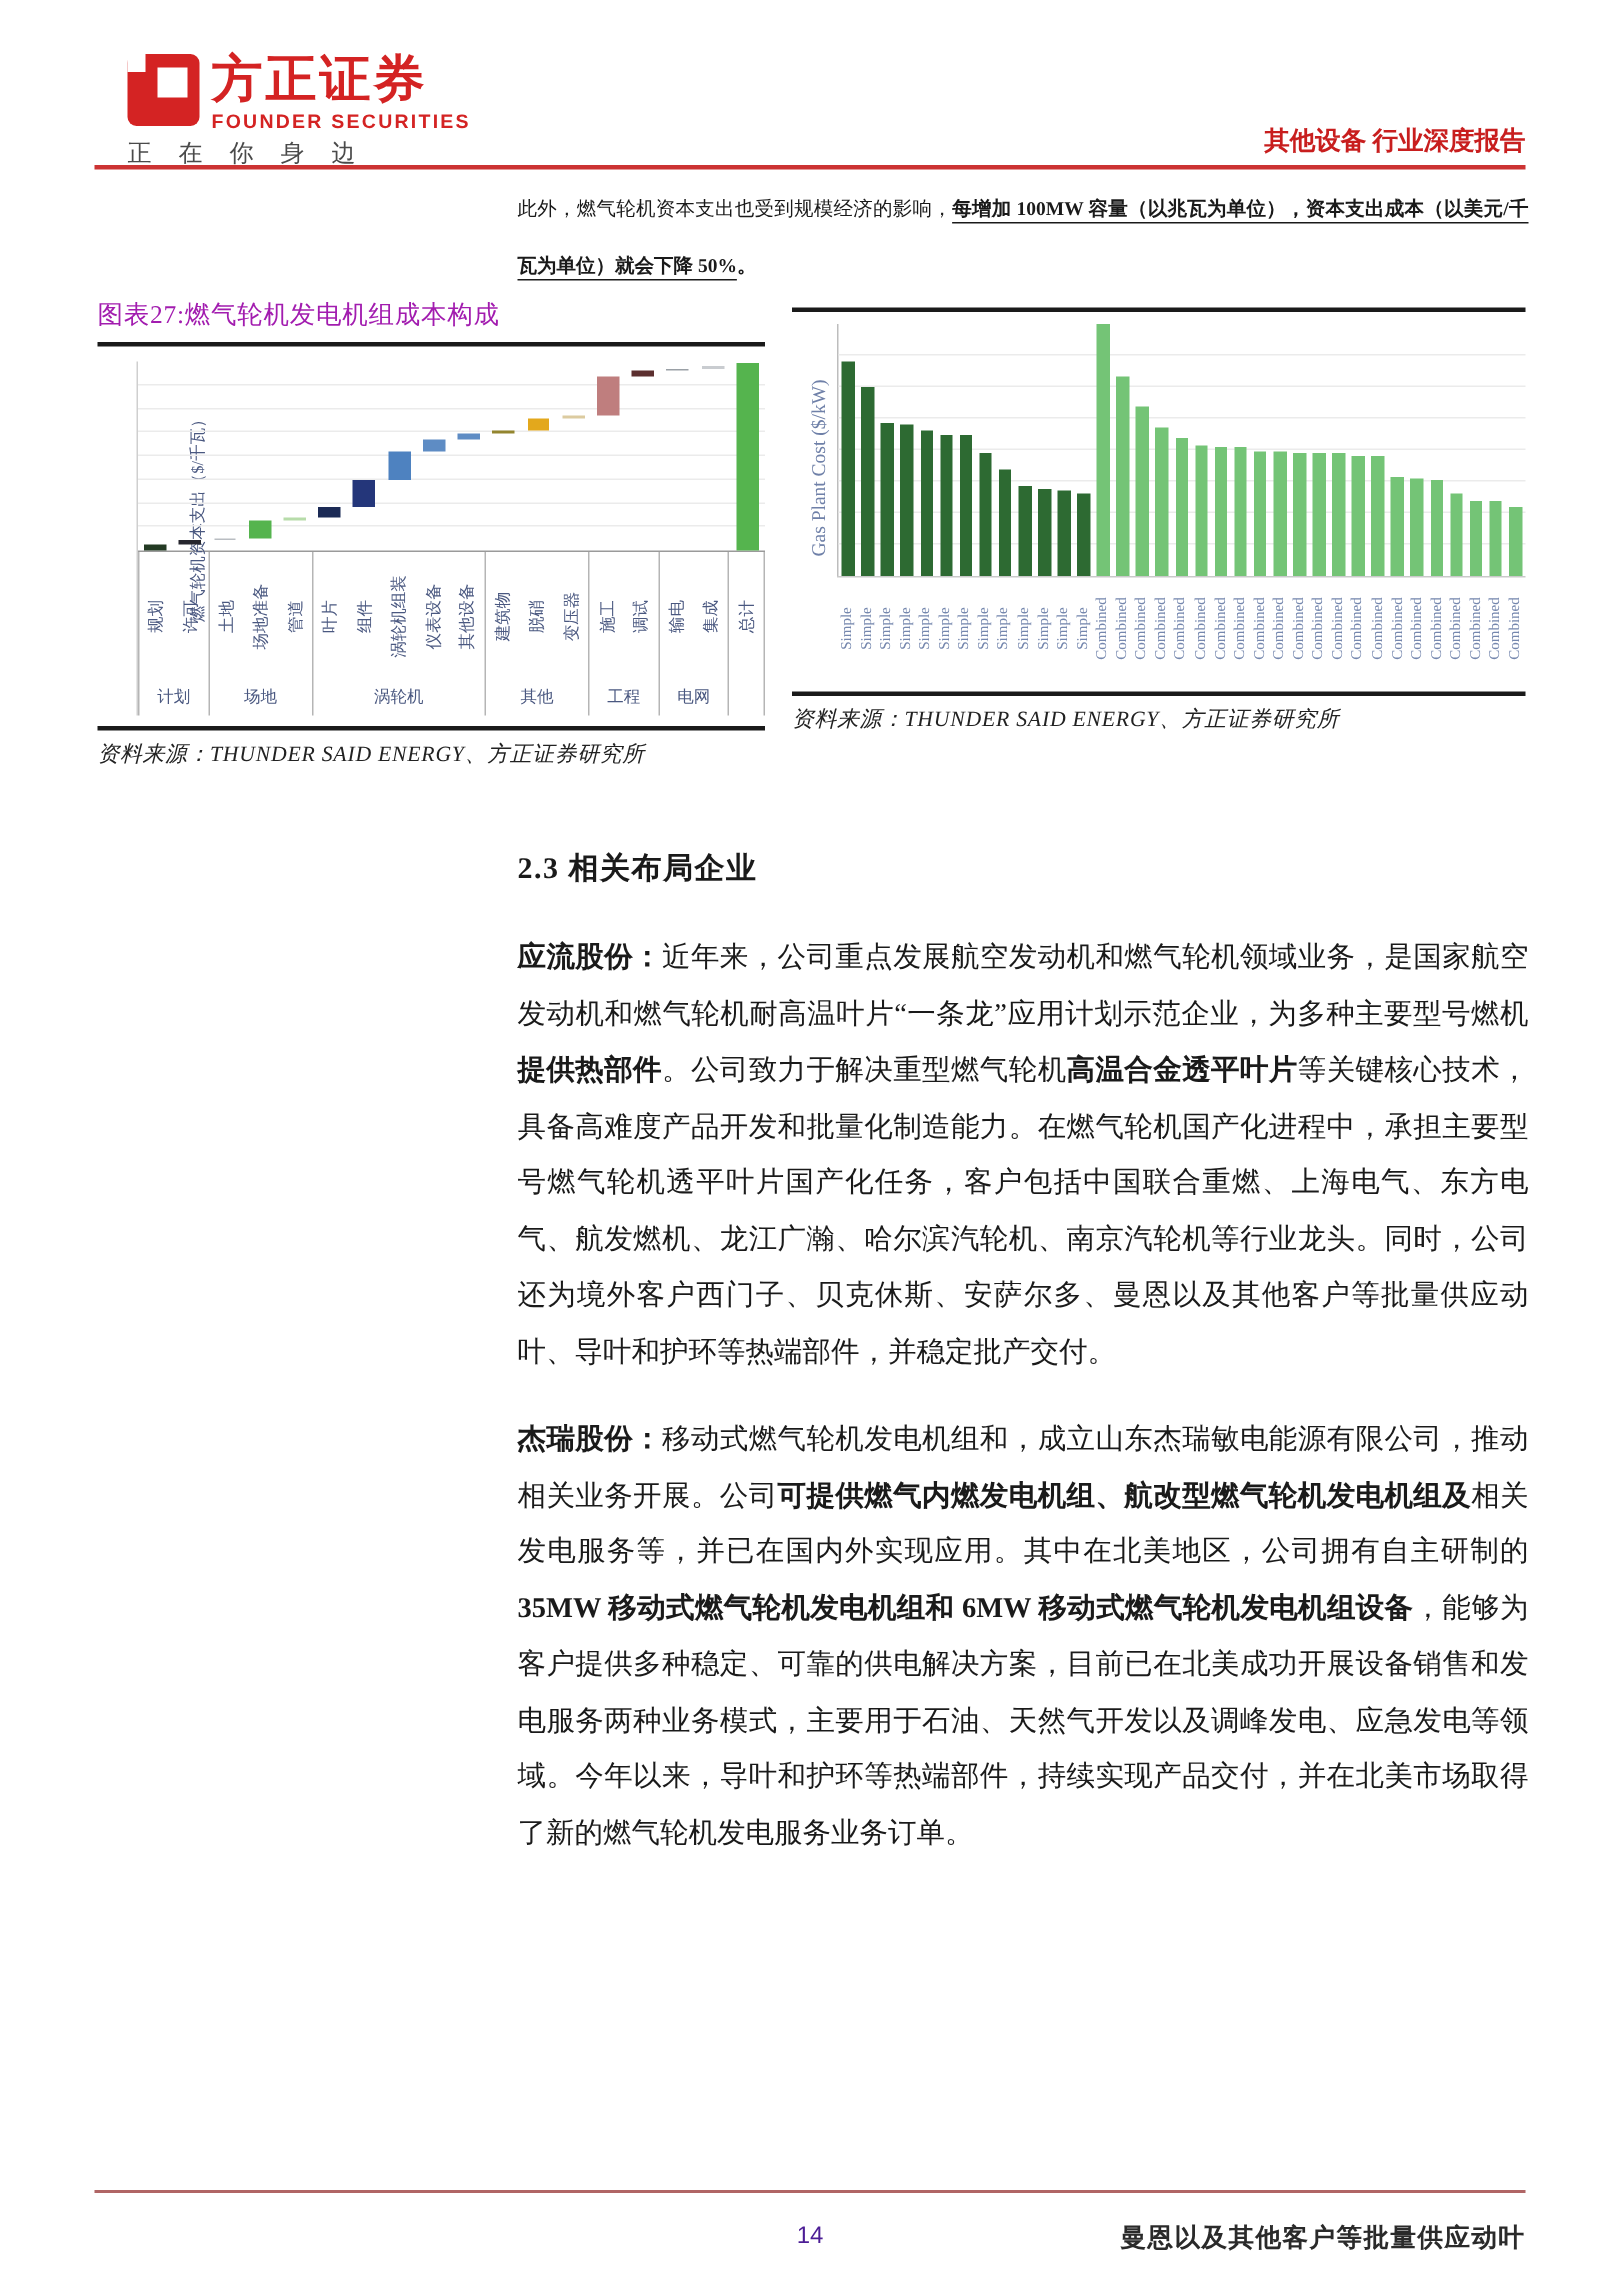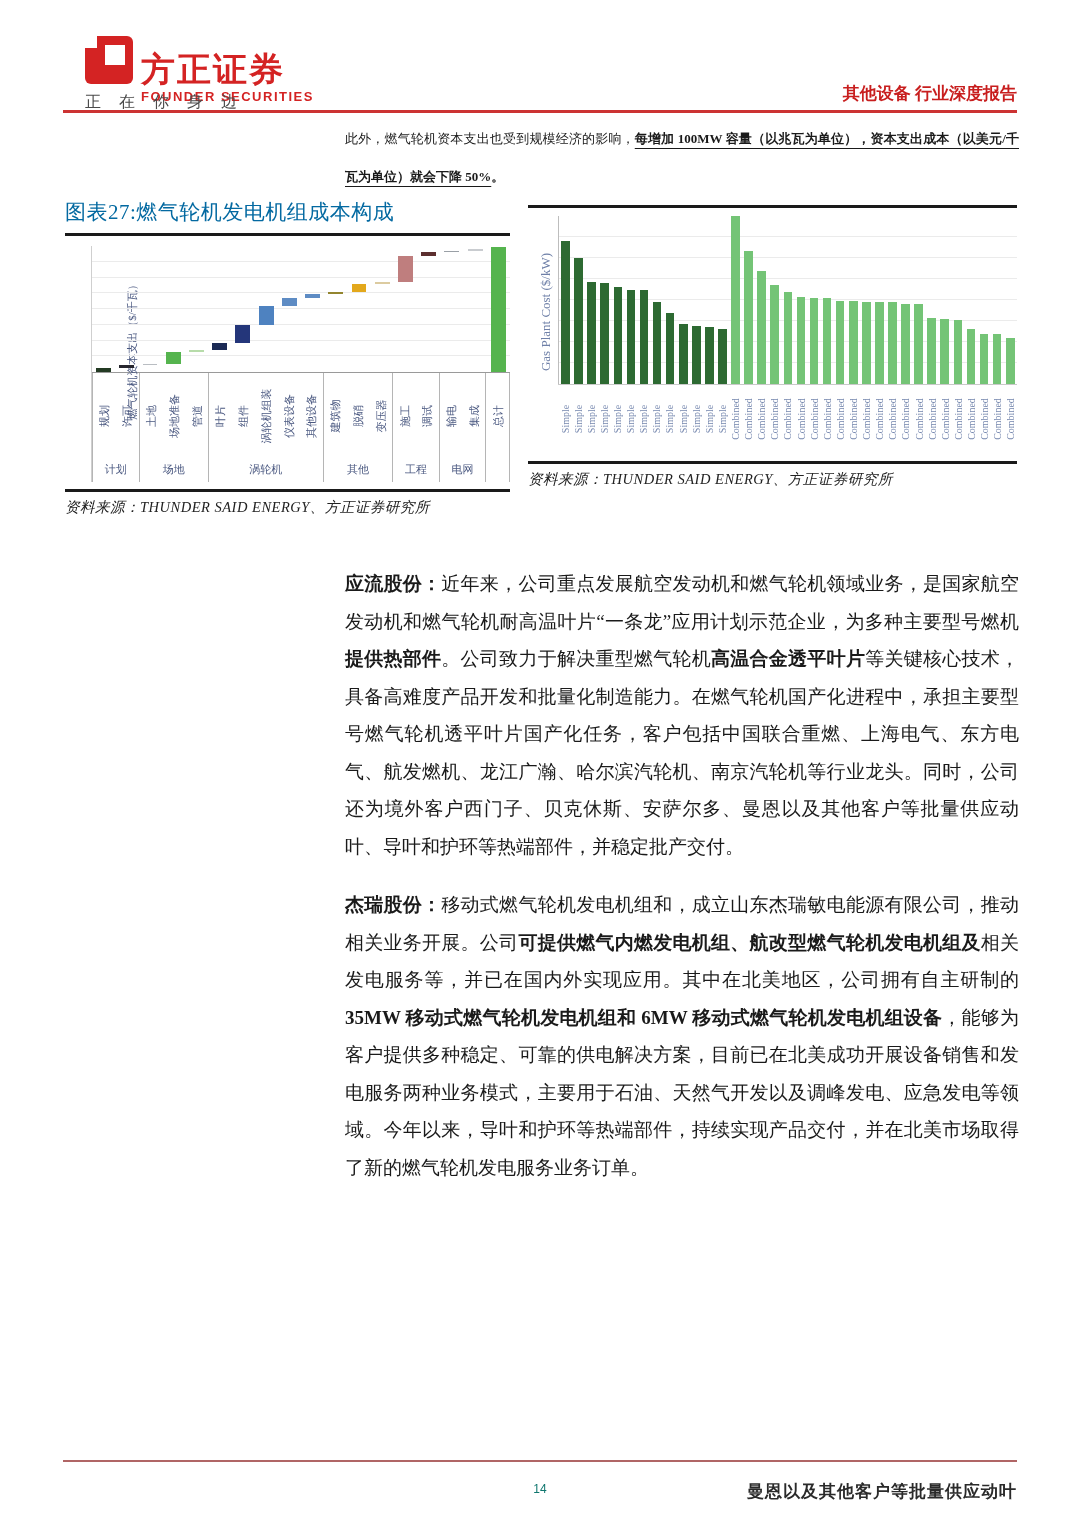--- a/index.html
+++ b/index.html
@@ -6,37 +6,37 @@
   html,body { background:#ffffff; }
   body { font-family:"Liberation Serif","DejaVu Serif",serif; color:#1a1a1a; }
   .page { position:relative; width:1080px; height:1527px; background:#fff; overflow:hidden; }
 
   
   .logo-wrap { position:absolute; left:85px; top:36px; }
   .logo-row { display:flex; align-items:flex-start; }
   .logo-mark { position:relative; width:48px; height:48px; background:#d42323; border-radius:6px; }
   .logo-mark .hole { position:absolute; top:9px; right:8px; width:20px; height:20px; background:#fff; }
   .logo-mark .notch { position:absolute; top:0; left:0; width:12px; height:12px; background:#fff; }
-  .logo-text { margin-left:8px;margin-top:16px; }
+  .logo-text { margin-left:8px; }
   .brand-cn { font-size:34px; line-height:34px; font-weight:bold; color:#d42323; letter-spacing:2px; font-family:"Liberation Sans","DejaVu Sans",sans-serif; }
   .brand-en { font-size:13px; font-weight:bold; color:#d42323; letter-spacing:1.5px; margin-top:3px; font-family:"Liberation Sans","DejaVu Sans",sans-serif; }
   .slogan { position:absolute; left:85px; top:92px; font-size:16px; color:#4a4a4a; letter-spacing:18px; font-family:"Liberation Sans","DejaVu Sans",sans-serif; }
   .report-tag { position:absolute; right:63px; top:82px; font-size:17px; font-weight:bold; color:#c81e1e; }
   .head-rule { position:absolute; left:63px; top:110px; width:954px; height:3px; background:#cc3333; }
 
   
   .intro { position:absolute; left:345px; top:120px; width:674px; font-size:13px; line-height:38px; text-align:justify; }
   .b { font-weight:bold; }
   .u { text-decoration:underline; text-underline-offset:5px; }
 
   
   .figure { position:absolute; top:198px; }
   .fig-left  { left:65px;  width:445px; }
   .fig-right { left:528px; width:489px; }
-  .fig-title { font-size:21px; color:#0369a1; letter-spacing:0.5px; }
+  .fig-title { font-size:17px; color:#a21caf; letter-spacing:0.5px; }
   .fig-rule  { height:3px; background:#1a1a1a; margin-top:7px; }
   .fig-body  { height:246px; position:relative; }
   .fig-source { font-size:14.5px; font-style:italic; color:#222; margin-top:6px; letter-spacing:0.5px; }
 
   
   .wf-flex { display:flex; height:246px; padding-top:10px; }
   .wf-ylab-col { width:26px; position:relative; }
   .wf-ylab { position:absolute; left:-28px; top:96px; width:190px; transform:rotate(-90deg); transform-origin:center; font-size:11px; color:#4a5880; text-align:center; white-space:nowrap; }
   .wf-main { flex:1; display:flex; flex-direction:column; border-left:1px solid #cfcfcf; }
   .wf-plot { position:relative; height:126px; }
@@ -67,21 +67,21 @@
   .bc-lab { flex:1; position:relative; }
   .bc-lab span { position:absolute; left:50%; top:34px; transform:translate(-50%,-50%) rotate(-90deg); font-size:10px; color:#7587ae; white-space:nowrap; }
 
   
   .section-block { position:absolute; left:345px; top:565px; width:674px; }
   .sec-heading { font-size:20px; font-weight:bold; margin-bottom:28px; letter-spacing:1px; }
   .para { font-size:19px; line-height:37.5px; text-align:justify; margin-bottom:21px; }
 
   
   .foot-rule { position:absolute; left:63px; top:1460px; width:954px; height:2px; background:#b06565; }
-  .page-num { position:absolute; left:0; top:1482px; width:1080px; text-align:center; font-size:12px; color:#0f766e; font-family:"Liberation Sans","DejaVu Sans",sans-serif; }
+  .page-num { position:absolute; left:0; top:1482px; width:1080px; text-align:center; font-size:16px; color:#4c1d95; font-family:"Liberation Sans","DejaVu Sans",sans-serif; }
   .disclaimer { position:absolute; right:63px; top:1480px; font-size:17px; font-weight:bold; color:#2a2a2a; letter-spacing:1px; }
 </style>
 </head>
 <body>
 
 <div class="page">
 
   <div class="logo-wrap">
     <div class="logo-row">
       <div class="logo-mark">
@@ -506,20 +506,21 @@
               </div>
             </div>
         </div>
       </div>
     </div>
     <div class="fig-rule"></div>
     <div class="fig-source">资料来源：THUNDER SAID ENERGY、方正证券研究所</div>
   </div>
 
   <div class="section-block">
+    <div class="sec-heading">2.3 相关布局企业</div>
     <div class="para"><span class="b">应流股份：</span><span>近年来，公司重点发展航空发动机和燃气轮机领域业务，是国家航空发动机和燃气轮机耐高温叶片“一条龙”应用计划示范企业，为多种主要型号燃机</span><span class="b">提供热部件</span><span>。公司致力于解决重型燃气轮机</span><span class="b">高温合金透平叶片</span><span>等关键核心技术，具备高难度产品开发和批量化制造能力。在燃气轮机国产化进程中，承担主要型号燃气轮机透平叶片国产化任务，客户包括中国联合重燃、上海电气、东方电气、航发燃机、龙江广瀚、哈尔滨汽轮机、南京汽轮机等行业龙头。同时，公司还为境外客户西门子、贝克休斯、安萨尔多、曼恩以及其他客户等批量供应动叶、导叶和护环等热端部件，并稳定批产交付。</span></div>
     <div class="para"><span class="b">杰瑞股份：</span><span>移动式燃气轮机发电机组和，成立山东杰瑞敏电能源有限公司，推动相关业务开展。公司</span><span class="b">可提供燃气内燃发电机组、航改型燃气轮机发电机组及</span><span>相关发电服务等，并已在国内外实现应用。其中在北美地区，公司拥有自主研制的</span><span class="b">35MW 移动式燃气轮机发电机组和 6MW 移动式燃气轮机发电机组设备</span><span>，能够为客户提供多种稳定、可靠的供电解决方案，目前已在北美成功开展设备销售和发电服务两种业务模式，主要用于石油、天然气开发以及调峰发电、应急发电等领域。今年以来，导叶和护环等热端部件，持续实现产品交付，并在北美市场取得了新的燃气轮机发电服务业务订单。</span></div>
   </div>
 
   <div class="foot-rule"></div>
   <div class="page-num">14</div>
   <div class="disclaimer">曼恩以及其他客户等批量供应动叶</div>
 
 </div>
 

